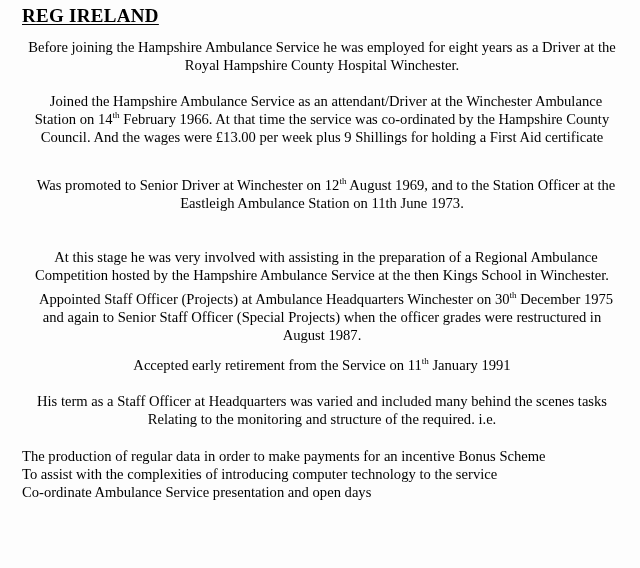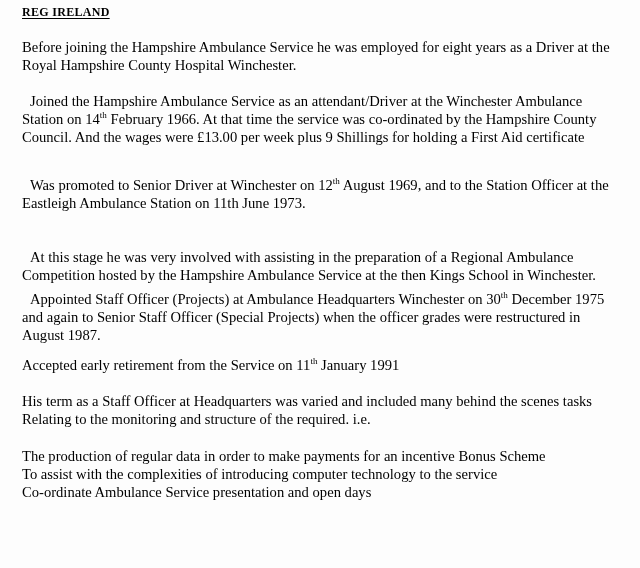--- a/index.html
+++ b/index.html
@@ -19,39 +19,40 @@
     width: 640px;
     height: 568px;
     background: #fdfdfd;
     padding: 0;
     box-sizing: border-box;
   }
   .doc-title {
     position: absolute;
     left: 22px;
     top: 5px;
-    font-size: 12px;
+    font-size: 19px;
     font-weight: bold;
     letter-spacing: 0.3px;
     text-decoration: underline;
     text-underline-offset: 2px;
     white-space: nowrap;
   }
   .body-block {
     position: absolute;
     left: 22px;
     width: 600px;
     font-size: 14.6px;
     line-height: 18.2px;
     text-align: left;
   }
   .para {
     margin: 0;
     padding: 0;
     text-indent: 8px;
+    text-align: center;
   }
   .para.noindent {
     text-indent: 0;
   }
   .list-line {
     margin: 0;
     padding: 0;
     text-indent: 0;
   }
   sup {

